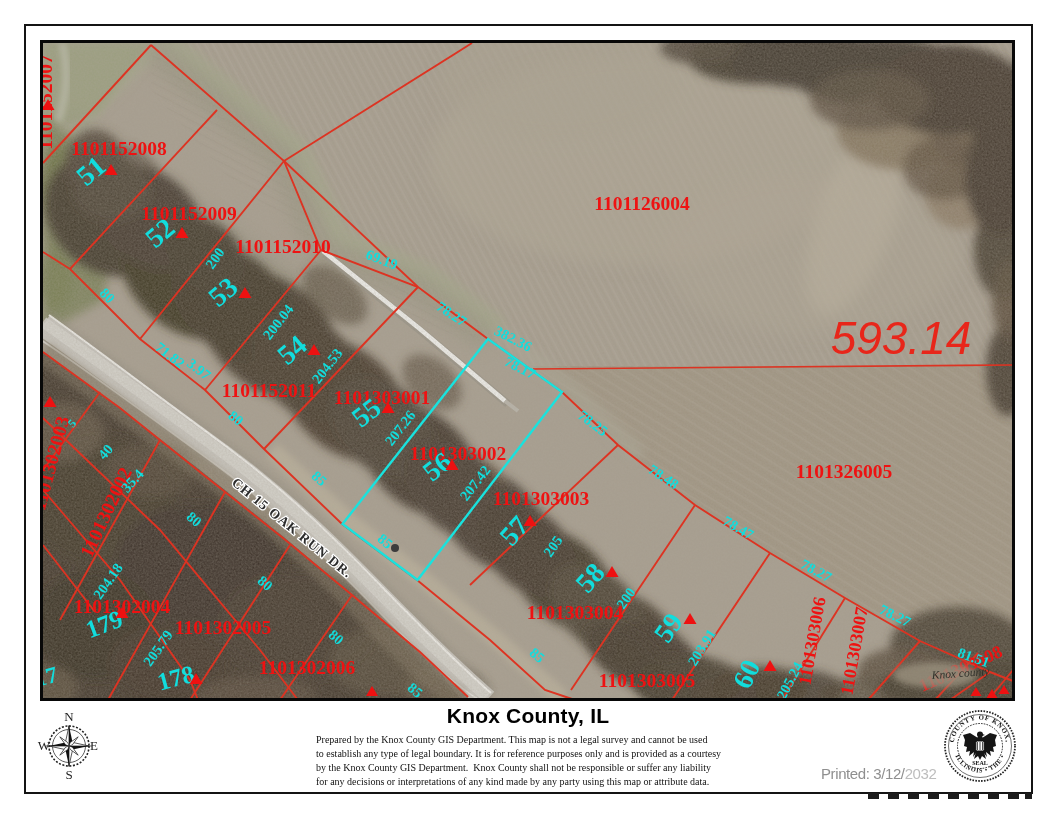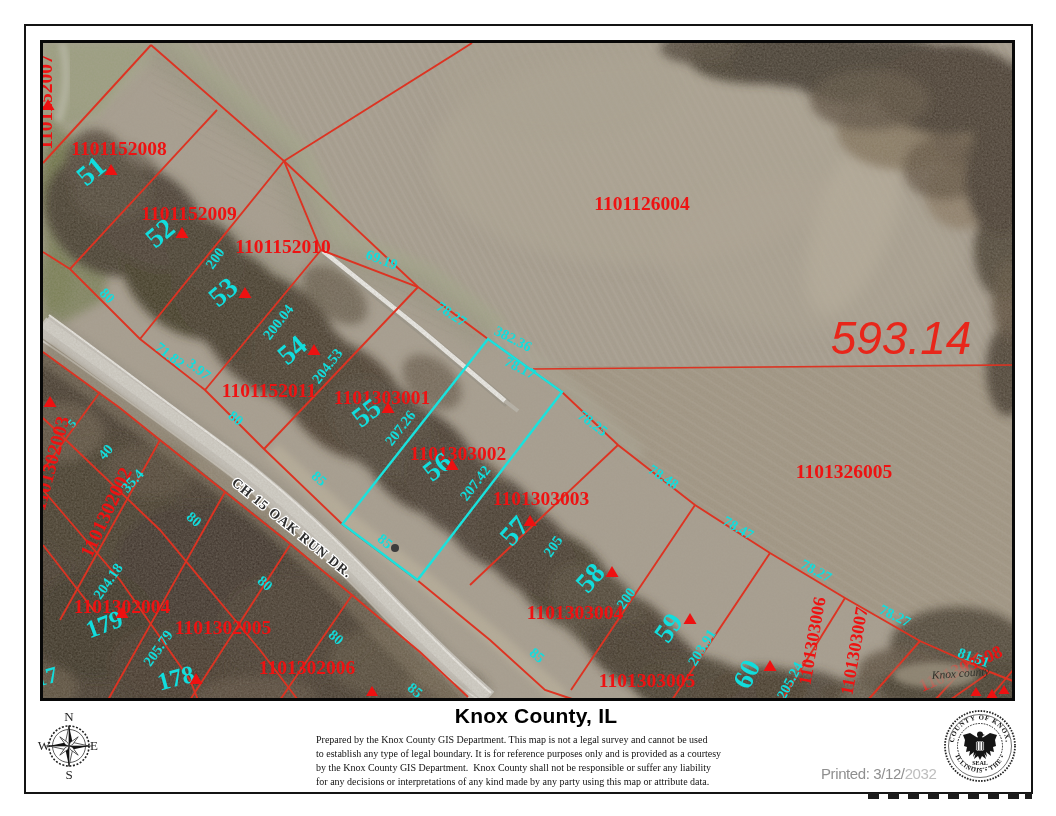--- a/index.html
+++ b/index.html
@@ -1,19 +1,19 @@
 <!DOCTYPE html>
 <html><head>
 <meta charset="utf-8">
 <style>
 html,body{margin:0;padding:0;background:#ffffff;}
 #page{position:relative;width:1056px;height:816px;background:#fff;overflow:hidden;font-family:"Liberation Sans",sans-serif;}
 #border{position:absolute;left:24px;top:24px;width:1005px;height:766px;border:2px solid #141414;}
 #mapframe{position:absolute;left:40px;top:40px;width:975px;height:661px;border:3px solid #080808;box-sizing:border-box;background:#a59c8d;}
-#title{position:absolute;left:336px;top:704px;width:400px;text-align:center;font-size:21px;font-weight:bold;color:#000;letter-spacing:0.2px;}
+#title{position:absolute;left:328px;top:704px;width:400px;text-align:center;font-size:21px;font-weight:bold;color:#000;letter-spacing:0.2px;}
 #disc{position:absolute;left:316px;top:733px;width:460px;white-space:nowrap;font-family:"Liberation Serif",serif;font-size:10px;line-height:14.1px;color:#111;}
 #printed{position:absolute;left:821px;top:765px;font-size:15px;color:#8f8f8f;letter-spacing:-0.4px;}
 #printed .lt{color:#bdbdbd;}
 .dash{position:absolute;top:793px;height:6px;background:#1c1c1c;}
 </style>
 </head>
 <body>
 <div id="page">
 
 <div id="border"></div>

